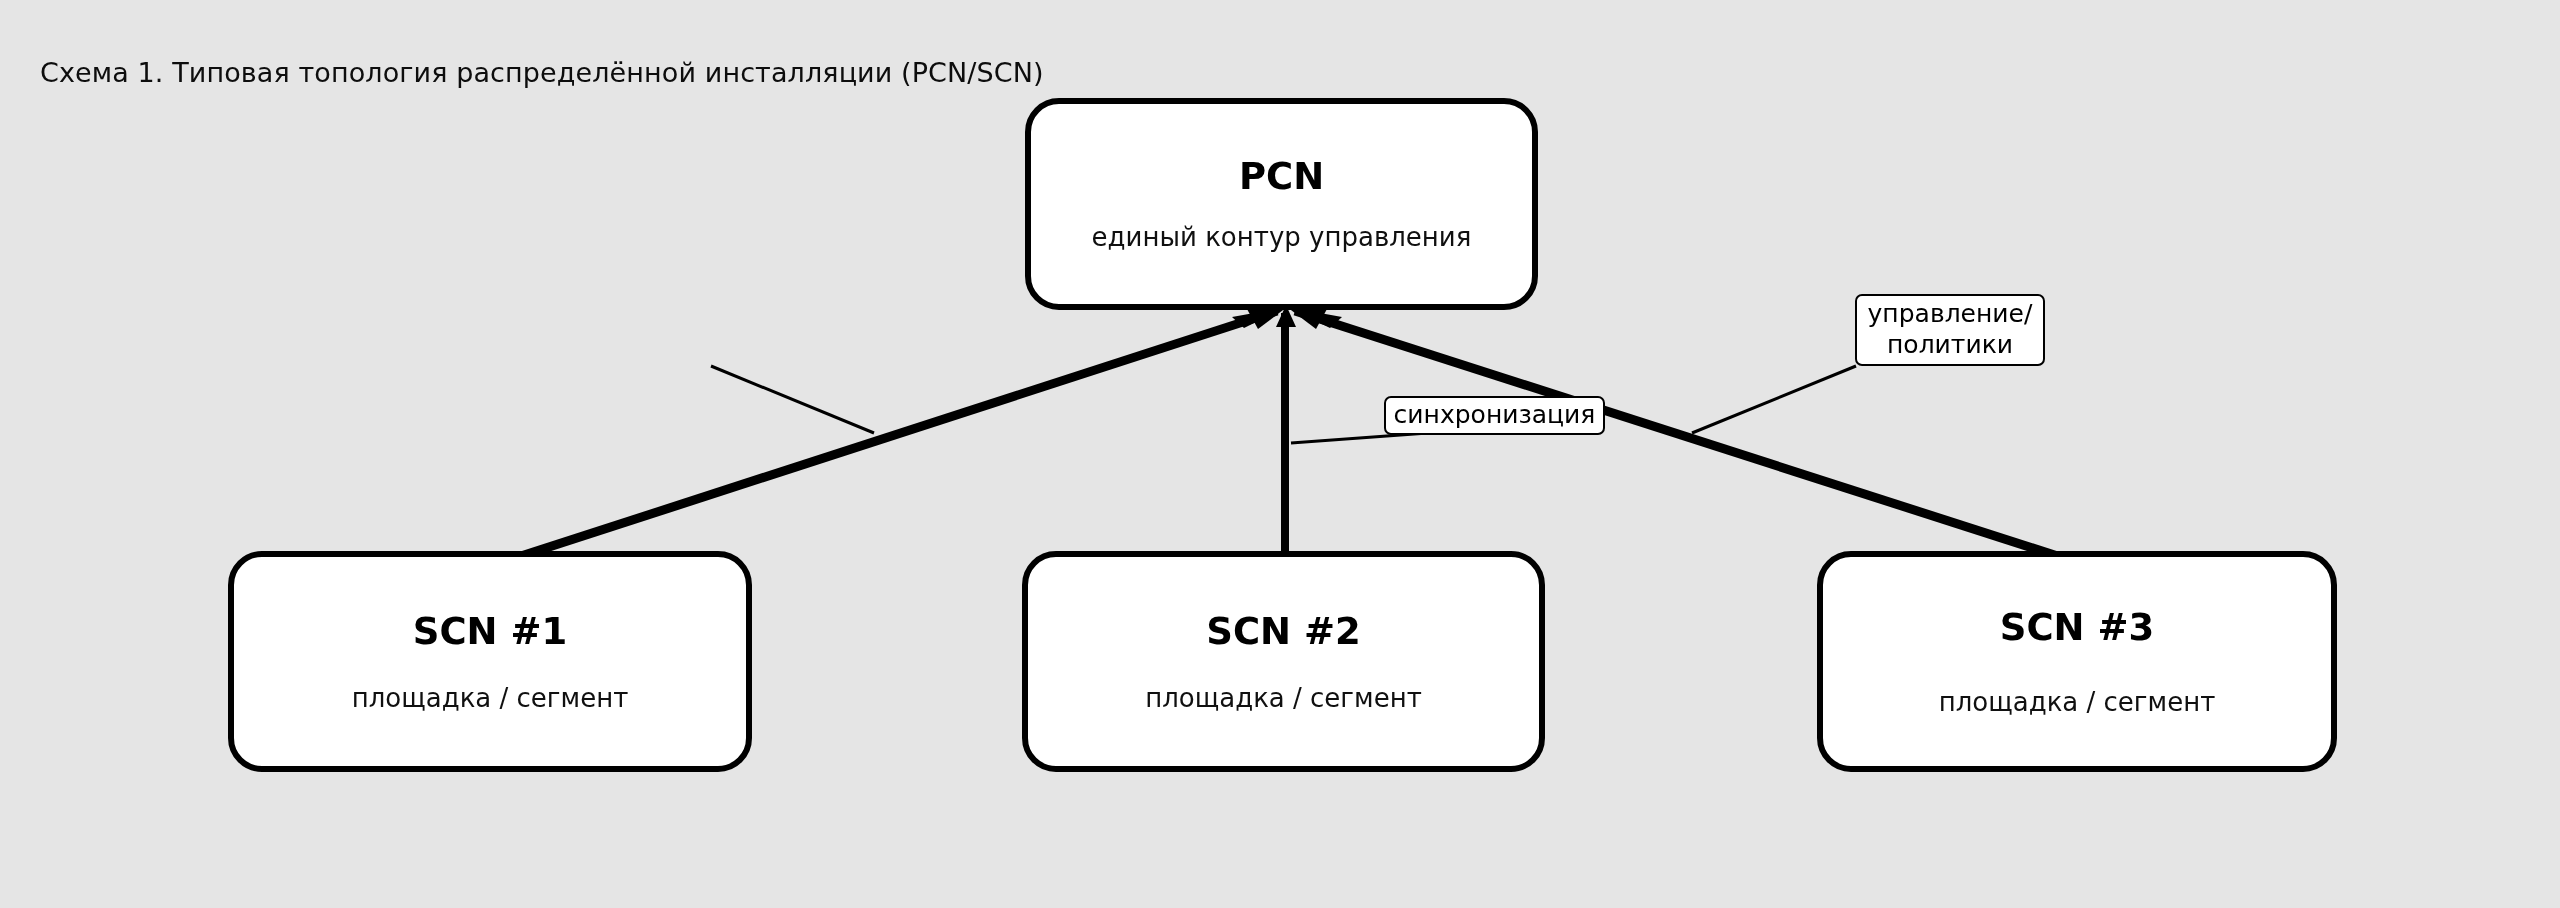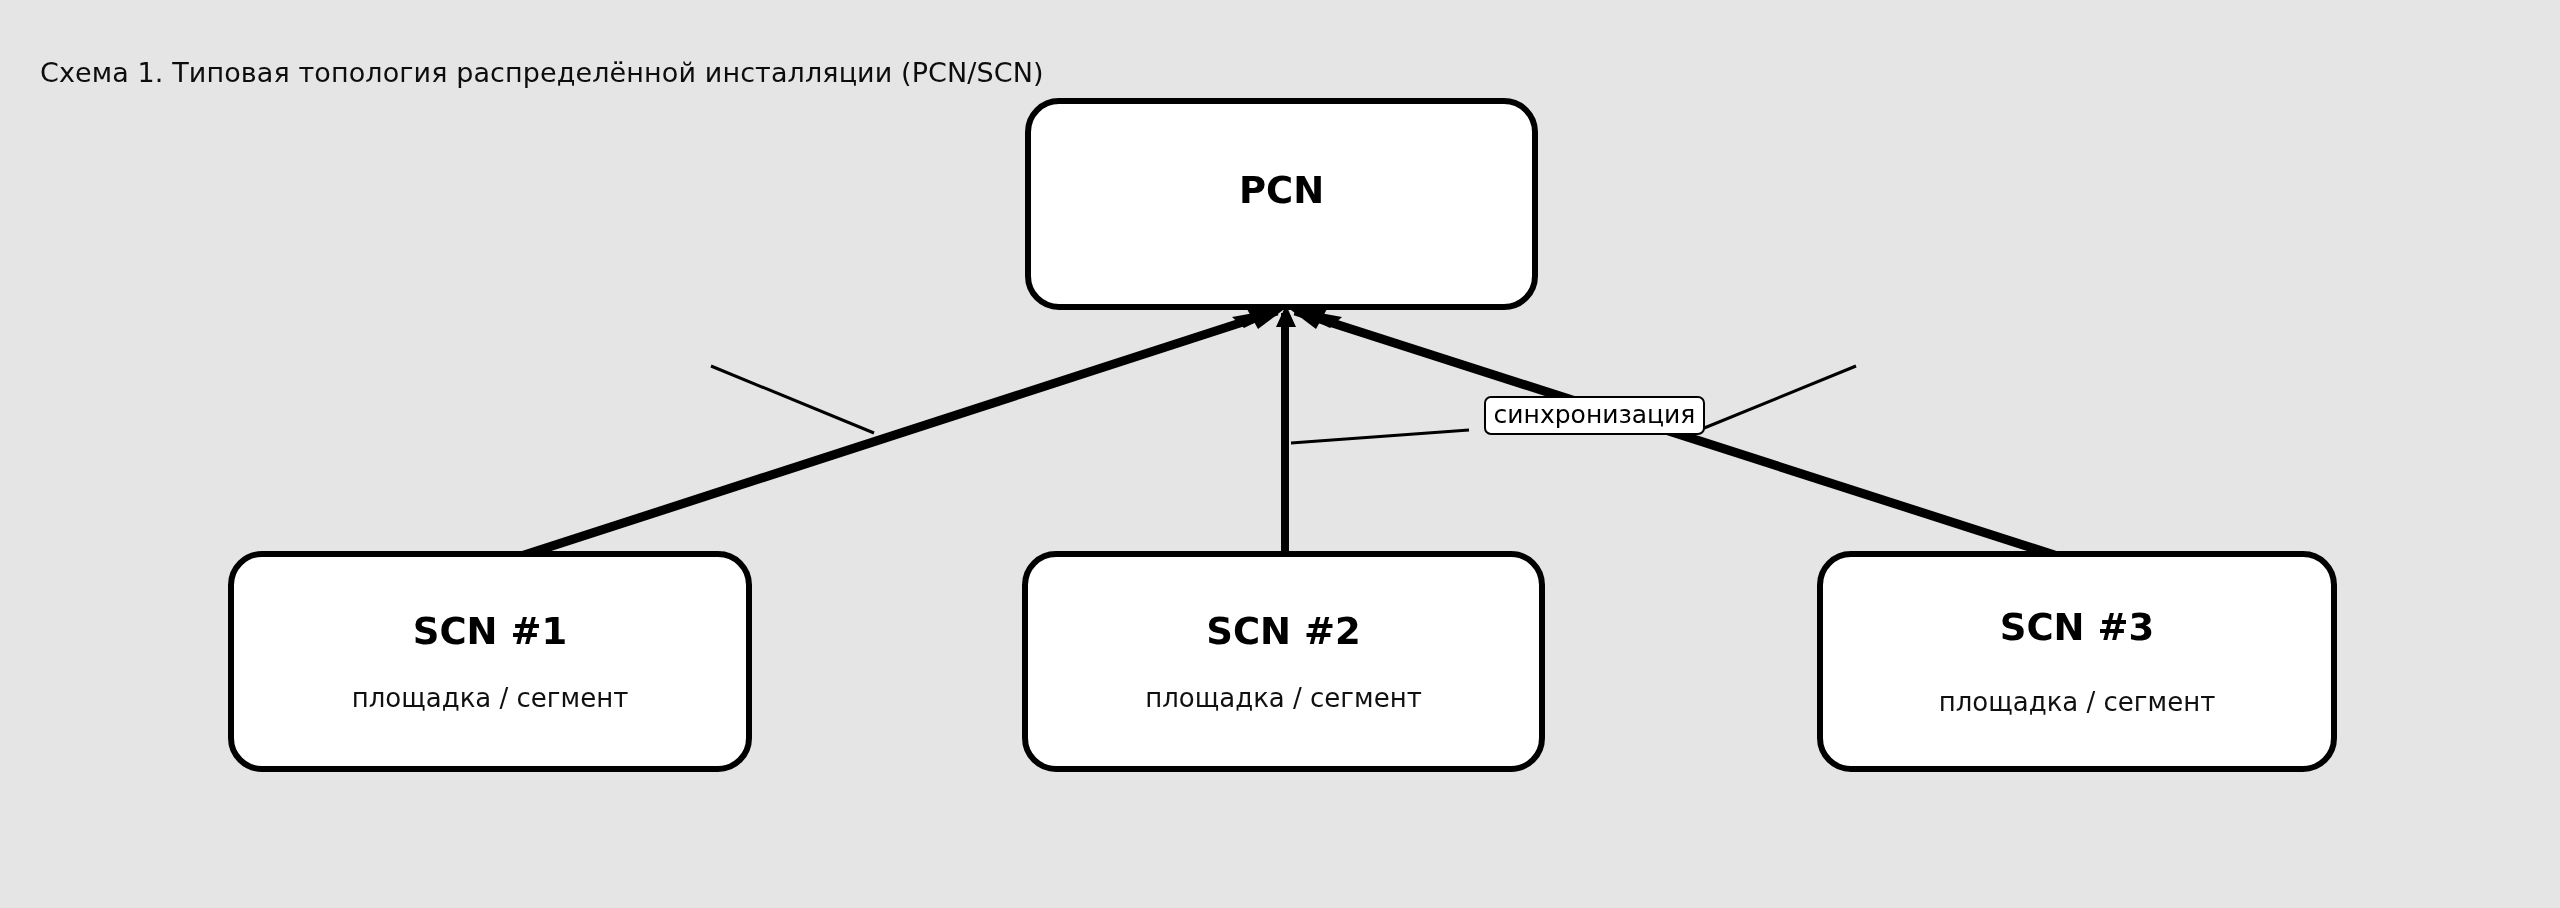--- a/index.html
+++ b/index.html
@@ -94,21 +94,21 @@
     width: 196px;
     height: 72px;
   }
   #label-policies {
     left: 1855px;
     top: 294px;
     width: 190px;
     height: 72px;
   }
   #label-sync {
-    left: 1484px;
+    left: 1384px;
     top: 396px;
     width: 221px;
     height: 39px;
     line-height: 32px;
     padding-top: 1px;
   }
 </style>
 </head>
 <body>
 
@@ -135,34 +135,37 @@
       <polygon points="1287,307 1342,317 1330,328" fill="#000000"></polygon>
     </g>
 
     <line x1="711" y1="366" x2="874" y2="433" stroke="#000000" stroke-width="3"></line>
     <line x1="1469" y1="430" x2="1291" y2="443" stroke="#000000" stroke-width="3"></line>
     <line x1="1856" y1="366" x2="1692" y2="433" stroke="#000000" stroke-width="3"></line>
   </svg>
 
   <div class="node" id="node-pcn">
     <div class="node-title">PCN</div>
+    <div class="node-subtitle">единый контур управления</div>
   </div>
 
   <div class="node scn" id="node-scn1">
     <div class="node-title">SCN #1</div>
     <div class="node-subtitle">площадка / сегмент</div>
   </div>
 
   <div class="node scn" id="node-scn2">
     <div class="node-title">SCN #2</div>
     <div class="node-subtitle">площадка / сегмент</div>
   </div>
 
   <div class="node scn" id="node-scn3">
     <div class="node-title">SCN #3</div>
     <div class="node-subtitle">площадка / сегмент</div>
   </div>
 
 
   <div class="edge-label" id="label-sync">синхронизация</div>
 
+  <div class="edge-label" id="label-policies">управление/
+политики</div>
 
 </div>
 
 </body></html>

